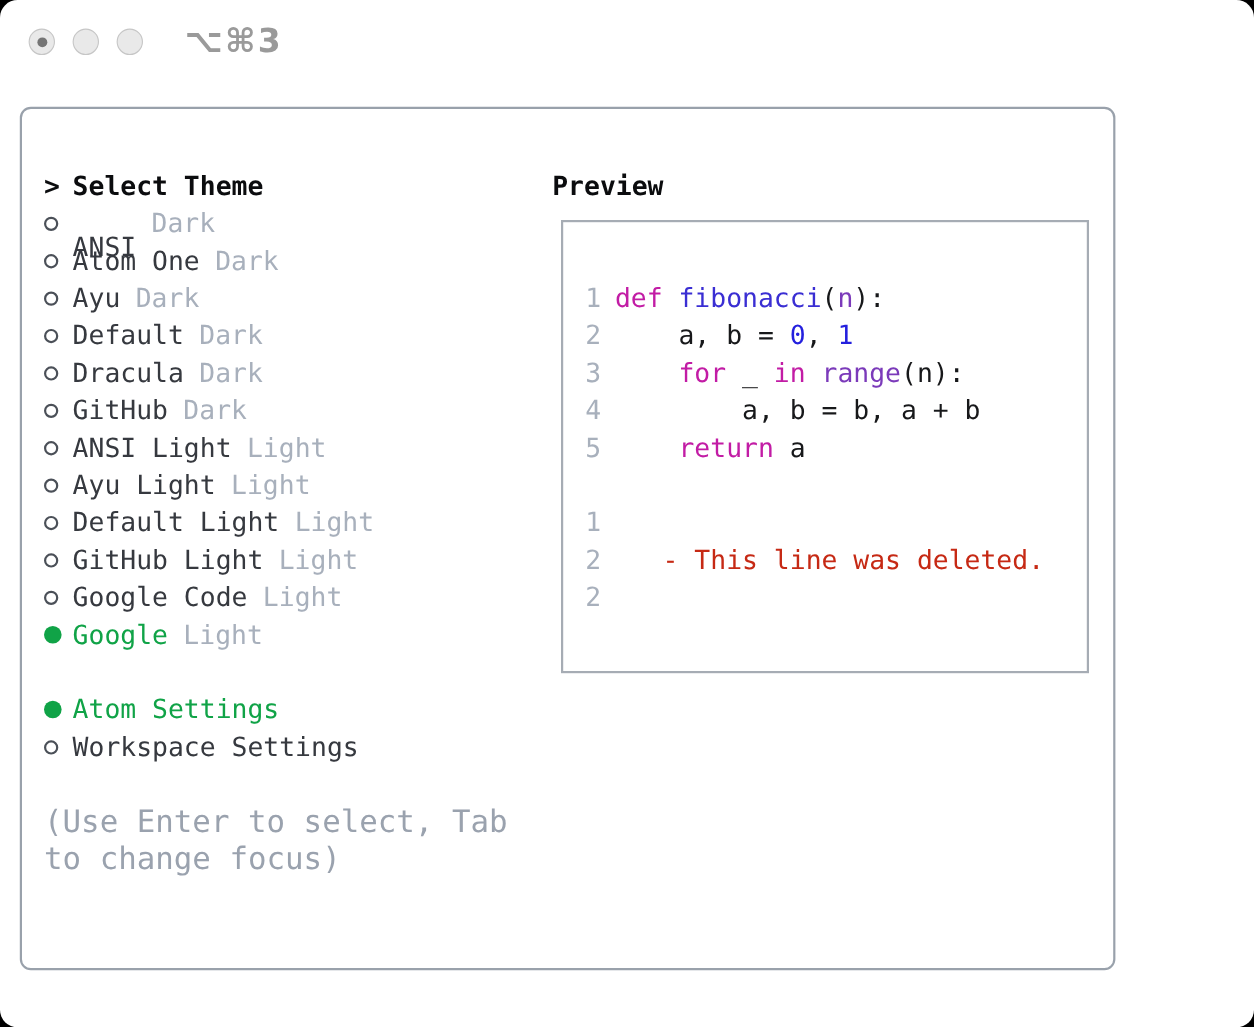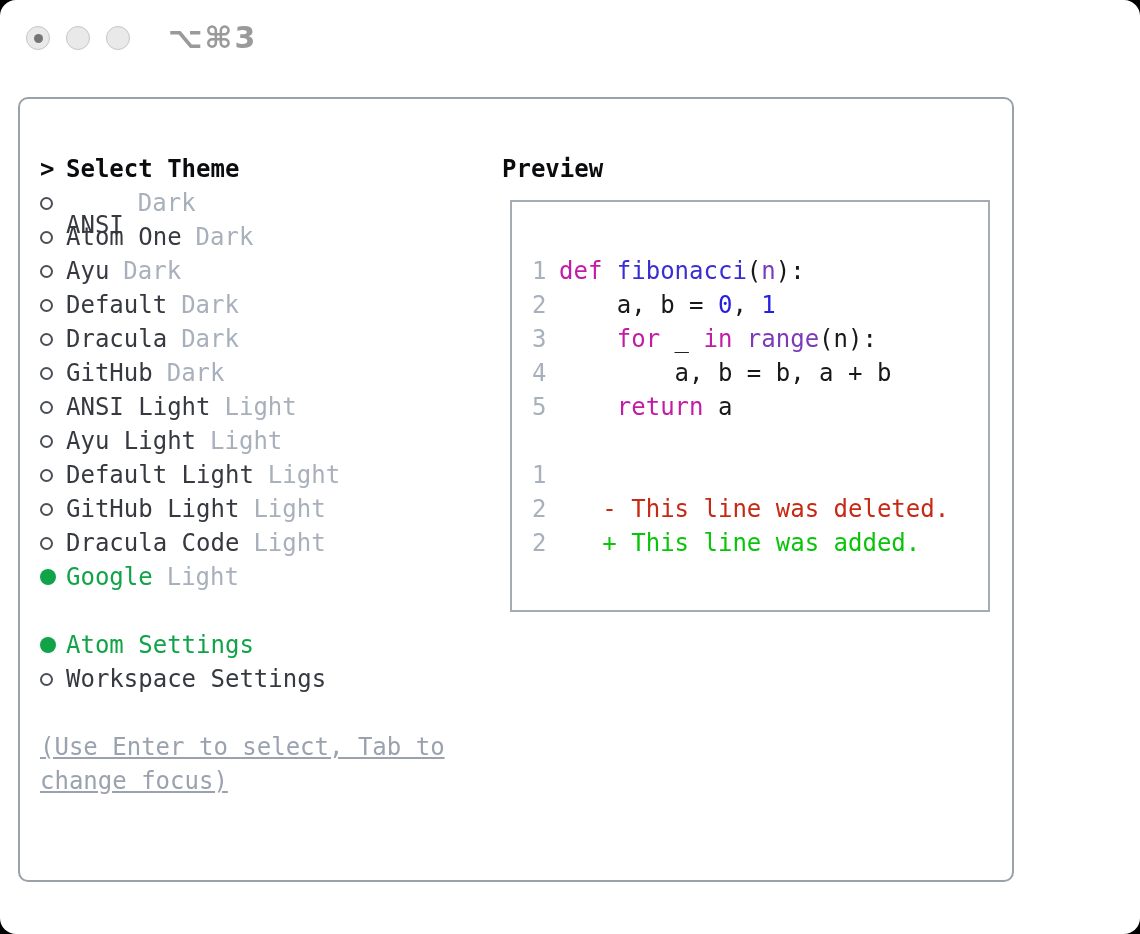--- a/index.html
+++ b/index.html
@@ -32,21 +32,21 @@
   .marker { width:26px; display:flex; align-items:center; }
   .ring  { width:13px; height:13px; border:2px solid #4B5058; border-radius:50%; }
   .gdot  { width:16px; height:16px; border-radius:50%; }
   .title-row { font-weight:700; color:#0B0C0E; }
   .title-row .caret { width:26px; font-weight:700; }
   .label { white-space:pre; color:#36393F; }
   .tag { white-space:pre; margin-left:14px; }
   .selected .label { }
   .section-head { color:#0B0C0E; font-weight:600; }
   .spacer { height:34px; }
-  .hint { width:432px; font-size:24px; line-height:34px;text-decoration:underline; }
+  .hint { width:432px; font-size:28px; line-height:34px; }
   
   .preview-label {
     position:absolute; left:482px; top:53px; height:34px;
     display:flex; align-items:center;
     font-size:24px; font-weight:700; color:#0B0C0E;
   }
   .preview-box {
     position:absolute; left:490px; top:101px; width:480px; height:412px;
     border:2px solid #A6ACB4; background:#fff;
     padding:52px 0 0 20px; overflow:hidden;
@@ -145,21 +145,21 @@
             <span class="marker">
               <span class="ring"></span>
             </span>
             <span class="label" style="color: rgb(54, 57, 63);">GitHub Light</span>
             <span class="tag" style="color: rgb(168, 176, 188);">Light</span>
           </div>
           <div class="row">
             <span class="marker">
               <span class="ring"></span>
             </span>
-            <span class="label" style="color: rgb(54, 57, 63);">Dracula Code</span>
+            <span class="label" style="color: rgb(54, 57, 63);">Google Code</span>
             <span class="tag" style="color: rgb(168, 176, 188);">Light</span>
           </div>
           <div class="row selected">
             <span class="marker">
               <span class="gdot" style="background: rgb(16, 163, 71);"></span>
             </span>
             <span class="label" style="color: rgb(16, 163, 71);">Google</span>
             <span class="tag" style="color: rgb(168, 176, 188);">Light</span>
           </div>
         </div>
@@ -232,19 +232,18 @@
       <div id="diff-block">
           <div class="cline">
             <span class="ln" style="color: rgb(168, 176, 188);">1</span>
           </div>
           <div class="cline">
             <span class="ln" style="color: rgb(168, 176, 188);">2</span>
             <span class="tok" style="color: rgb(198, 41, 20);">   - This line was deleted.</span>
           </div>
           <div class="cline">
             <span class="ln" style="color: rgb(168, 176, 188);">2</span>
-            <span class="tok" style="color: rgb(10, 196, 10);">   + This line was added.</span>
           </div>
         </div>
     </div>
 
   </div>
 </div>
 
 </body></html>

